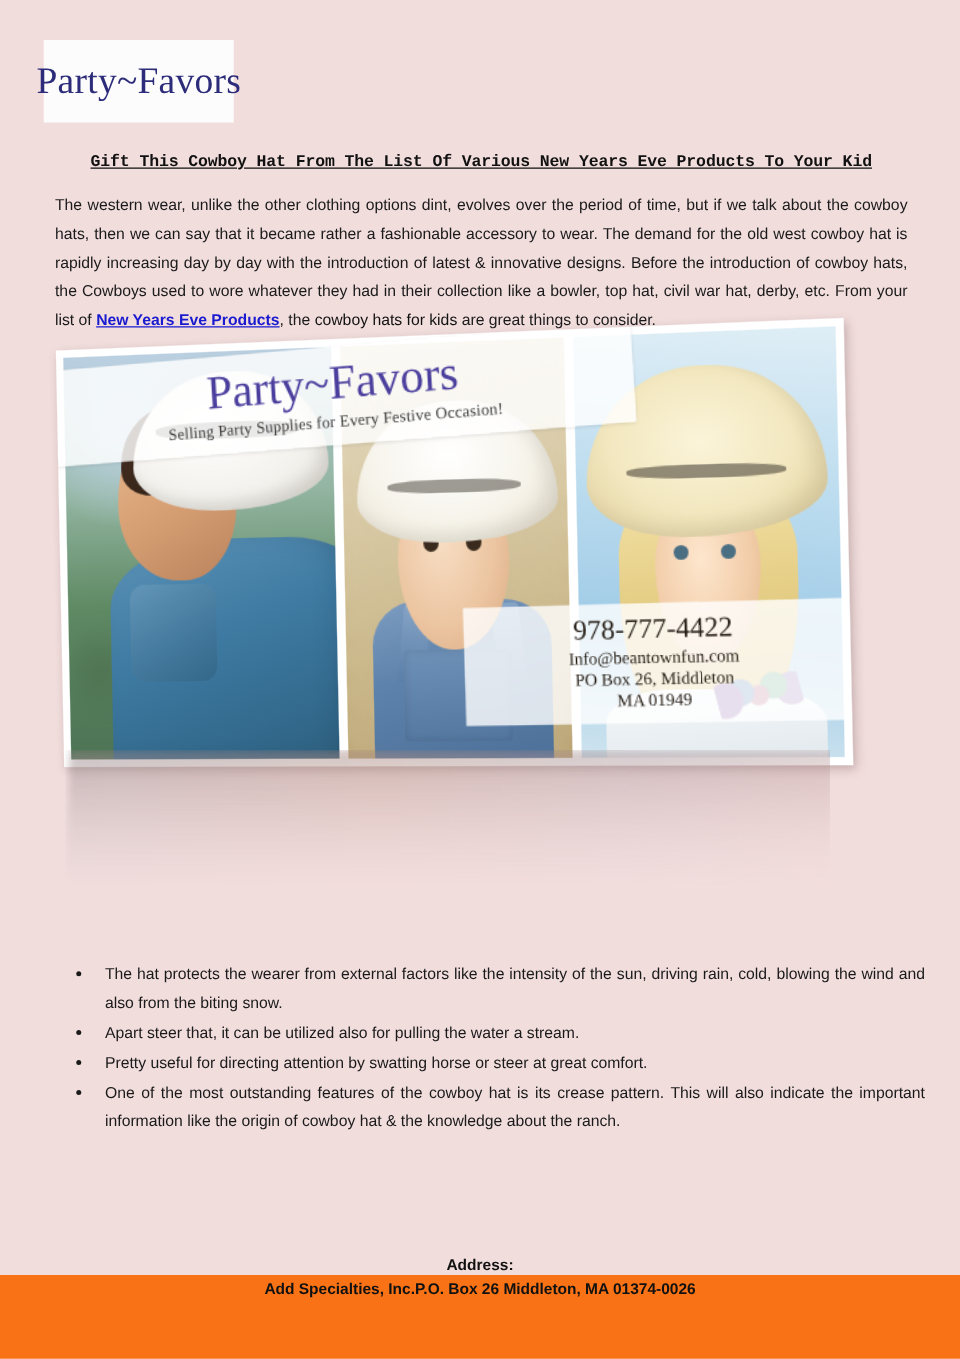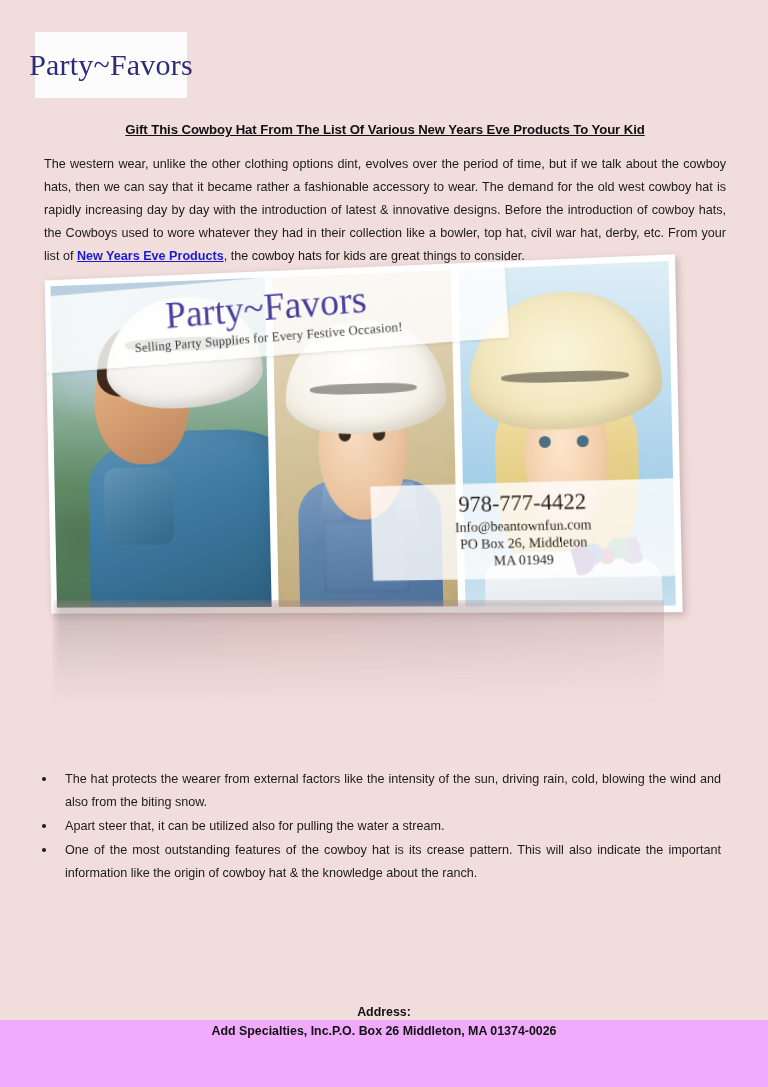--- a/index.html
+++ b/index.html
@@ -10,21 +10,21 @@
     width: 768px;
     height: 1087px;
     background: #ffffff;
     font-family: "Liberation Sans", sans-serif;
     overflow: hidden;
   }
   .page {
     position: relative;
     width: 768px;
     height: 1087px;
-    background: #f0abfc;
+    background: #f97316;
   }
   .page-bg {
     position: absolute;
     left: 0;
     top: 0;
     width: 768px;
     height: 1020px;
     background: #f2dddd;
   }
 
@@ -57,20 +57,21 @@
     width: 682px;
   }
   .doc-title {
     font-size: 13.2px;
     font-weight: bold;
     color: #111111;
     text-decoration: underline;
     text-align: center;
     margin: 0 0 16px 0;
     letter-spacing: -0.1px;
+    font-family: Liberation Mono, monospace;
   }
   .para {
     font-size: 12.6px;
     color: #1a1a1a;
     text-align: justify;
     line-height: 1.82;
     margin: 0;
   }
   .para a.inline-link {
     color: #1a1ad0;
@@ -425,21 +426,21 @@
     left: 44px;
     top: 737px;
     font-size: 12.4px;
     font-weight: bold;
     font-style: italic;
     text-decoration: underline;
     color: #111111;
   }
   .bullets {
     position: absolute;
-    left: 39px;
+    left: 58px;
     top: 768px;
     width: 682px;
     margin: 0;
     padding: 0;
     list-style: none;
   }
   .bullets li {
     position: relative;
     padding-left: 26px;
     font-size: 12.6px;
@@ -552,20 +553,21 @@
     <div class="reflection">
       <div class="reflection-inner"></div>
       <div class="reflection-fade"></div>
     </div>
   </div>
 
 
   <ul class="bullets">
     <li>The hat protects the wearer from external factors like the intensity of the sun, driving rain, cold, blowing the wind and also from the biting snow.</li>
     <li>Apart steer that, it can be utilized also for pulling the water a stream.</li>
+    <li>Pretty useful for directing attention by swatting horse or steer at great comfort.</li>
     <li>One of the most outstanding features of the cowboy hat is its crease pattern.  This will also indicate the important information like the origin of cowboy hat &amp; the knowledge about the ranch.</li>
   </ul>
 
   <div class="footer">
     <div class="footer-label">Address:</div>
     <div class="footer-address">Add Specialties, Inc.P.O. Box 26 Middleton, MA 01374-0026</div>
   </div>
 </div>
 
 </body></html>

